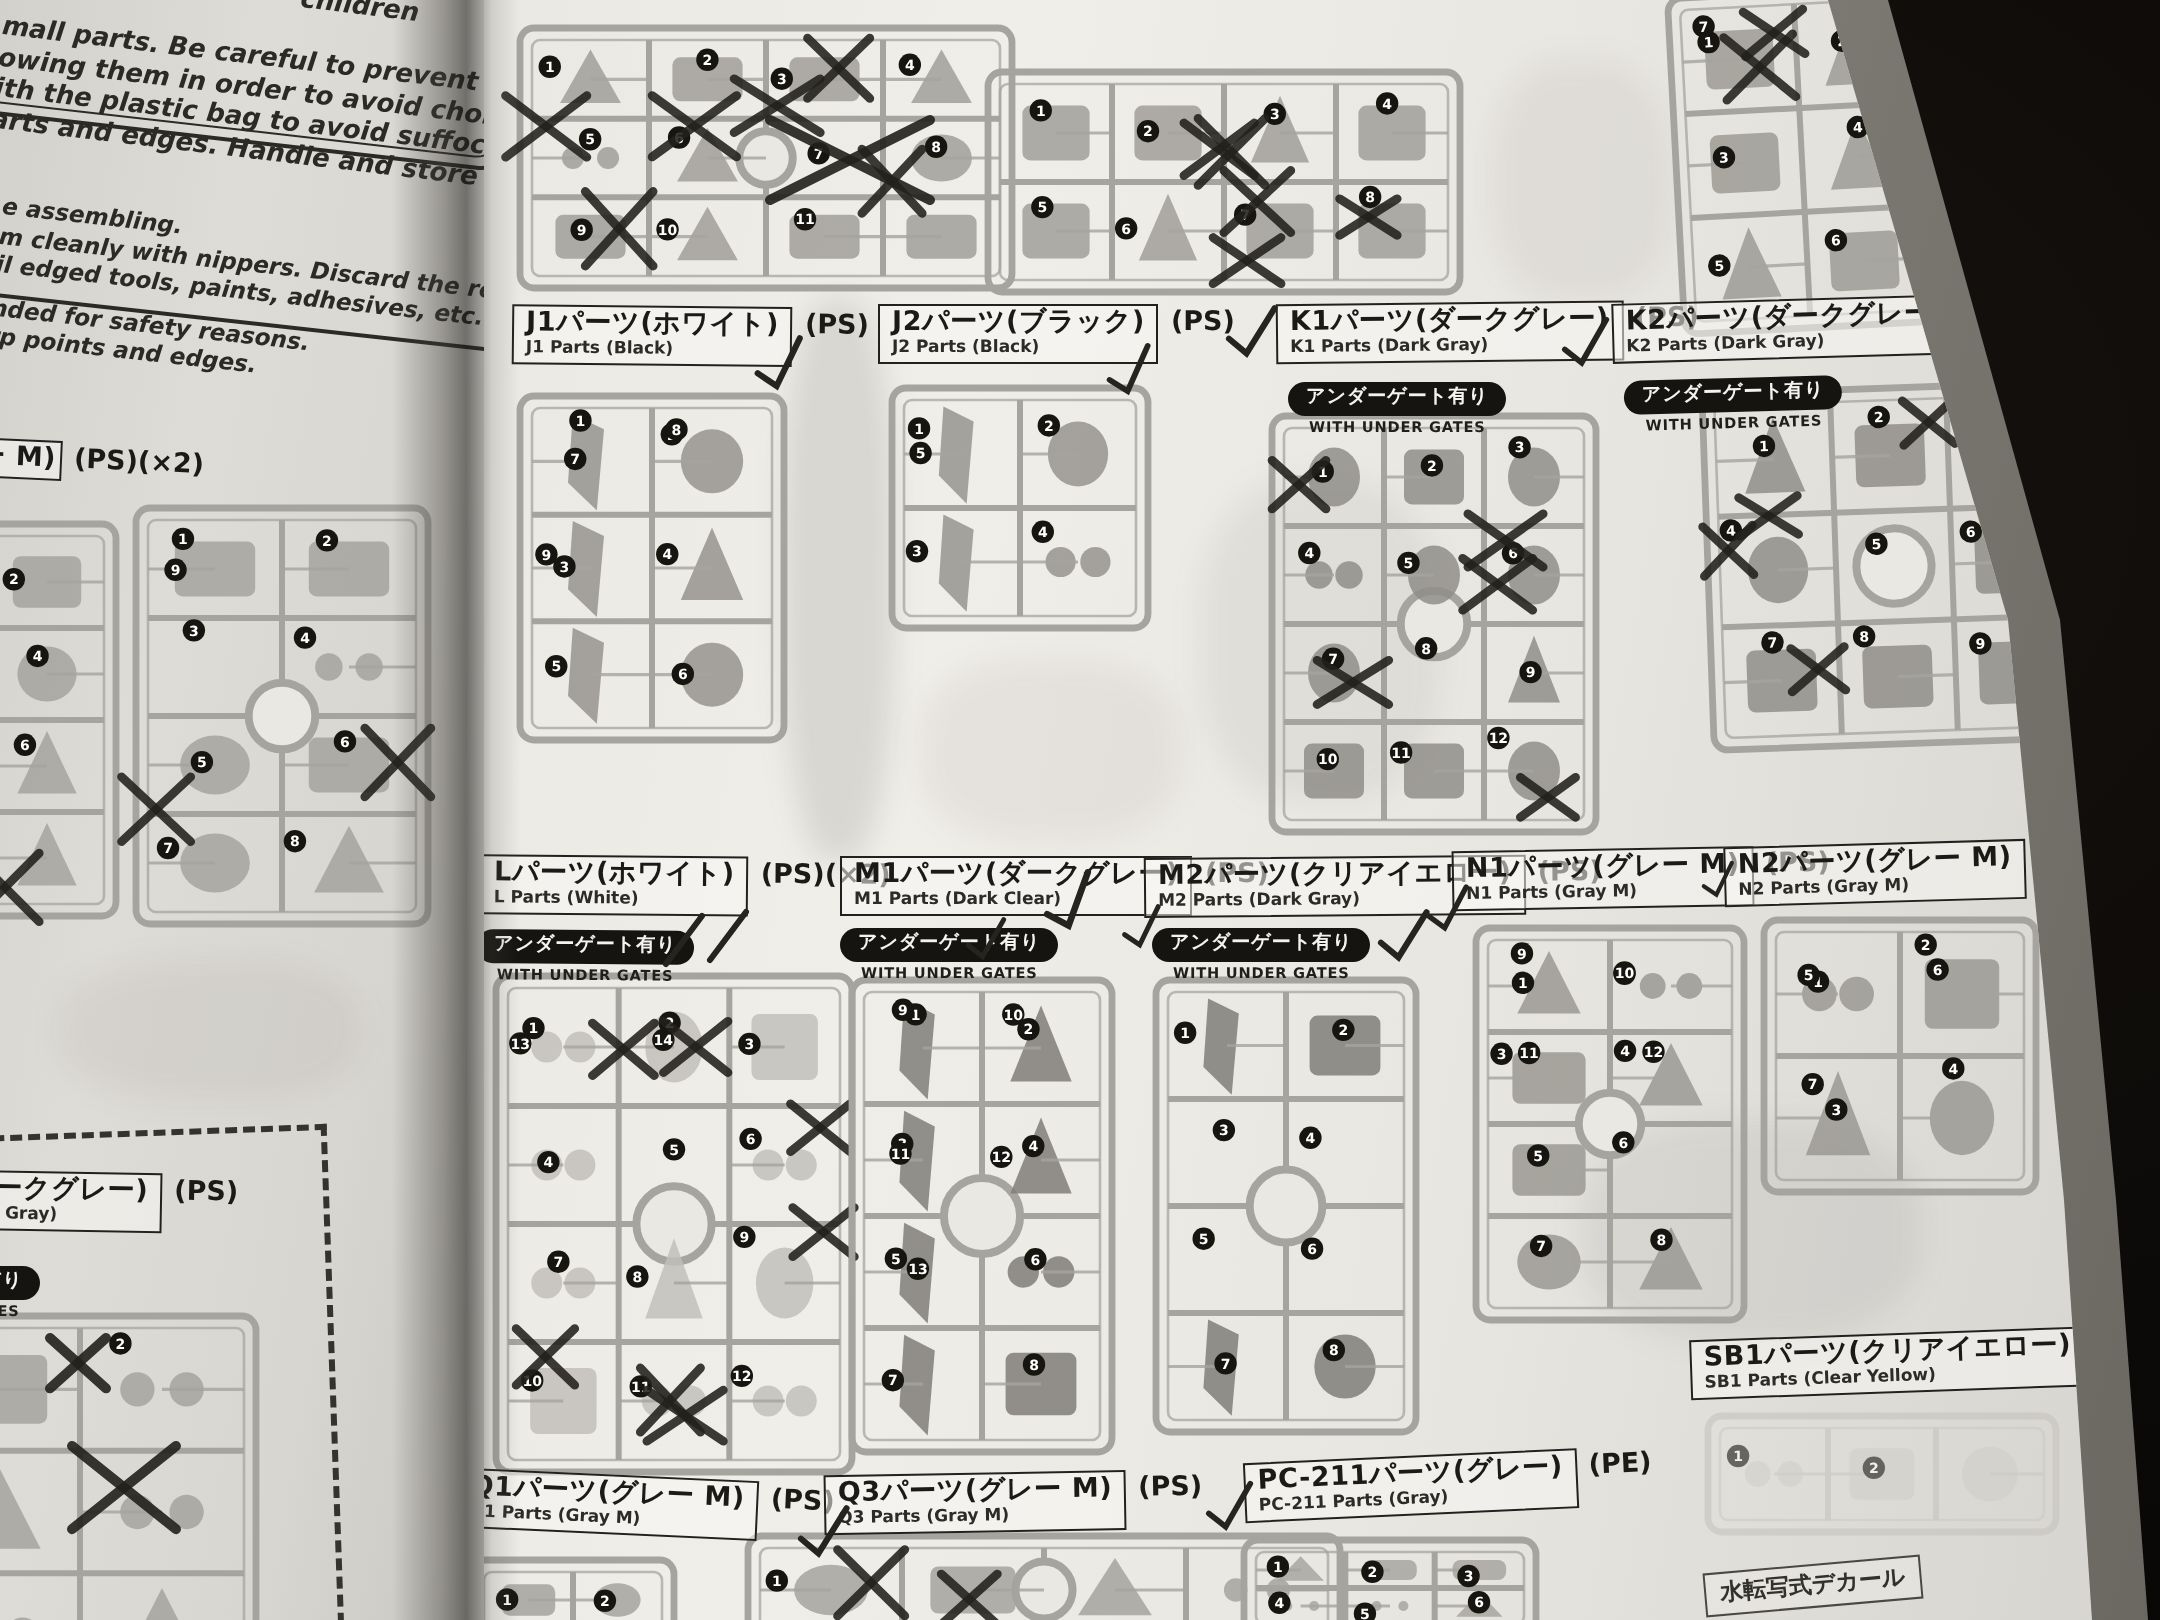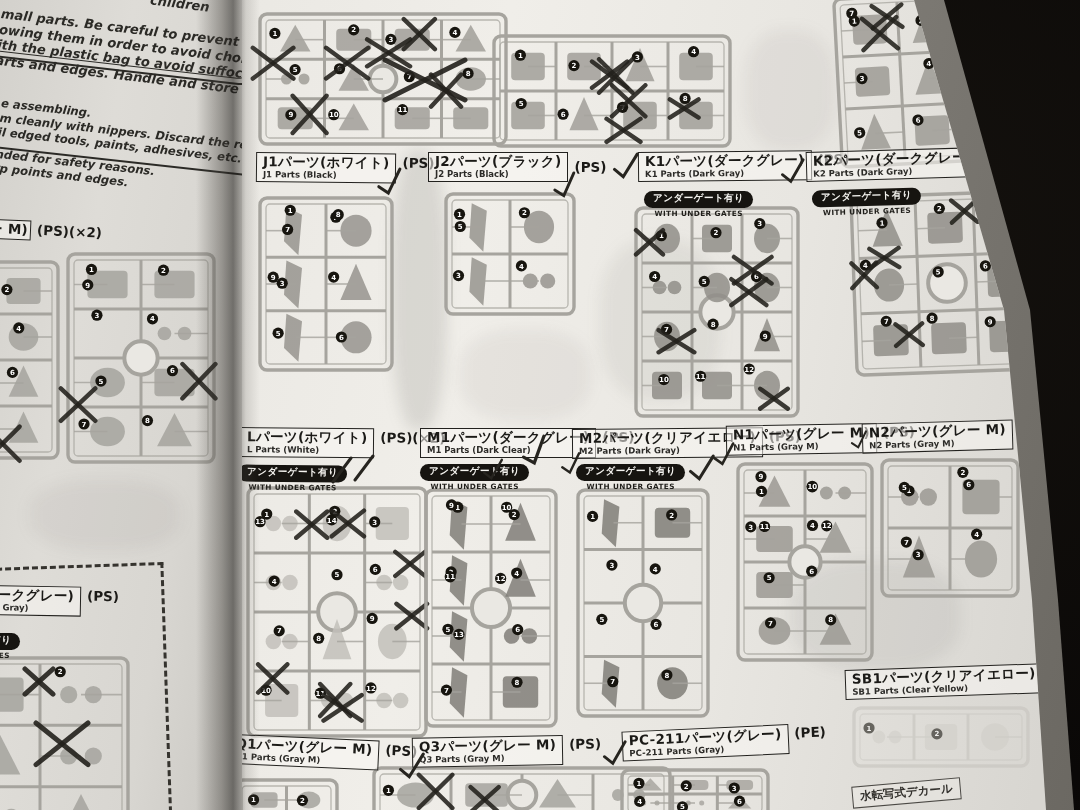--- a/index.html
+++ b/index.html
@@ -54,21 +54,21 @@
     <div class="ghost" style="left:790px;top:560px;width:170px;height:110px;background:rgba(110,108,104,.10);"></div>
     <div class="ghost" style="left:745px;top:30px;width:90px;height:120px;background:rgba(110,108,104,.08);"></div>
 
     <div class="plabel" style="left:256px;top:153px;transform:rotate(.6deg);">
       <div class="lbox">
           <div class="jp">J1パーツ(ホワイト)</div>
         <div class="en">J1 Parts (Black)</div>
         </div>
       <div class="code">(PS)</div>
     </div>
-    <div class="plabel" style="left:428px;top:152px;align-items:center;">
+    <div class="plabel" style="left:439px;top:152px;">
       <div class="lbox">
           <div class="jp">J2パーツ(ブラック)</div>
         <div class="en">J2 Parts (Black)</div>
         </div>
       <div class="code">(PS)</div>
     </div>
     <div class="plabel" style="left:638px;top:151px;transform:rotate(-.6deg);">
       <div class="lbox">
           <div class="jp">K1パーツ(ダークグレー)</div>
         <div class="en">K1 Parts (Dark Gray)</div>

